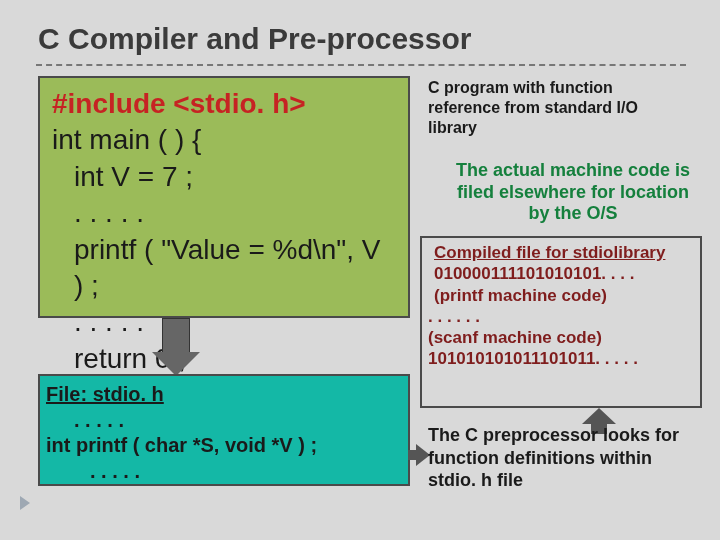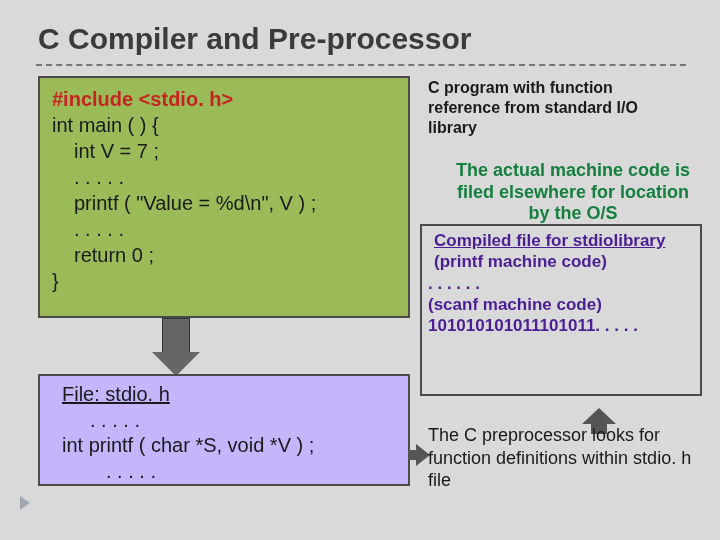--- a/index.html
+++ b/index.html
@@ -34,38 +34,38 @@
   }
   .codebox1 {
     position: absolute;
     left: 38px;
     top: 76px;
     width: 372px;
     height: 242px;
     background: #9bbb59;
     border: 2px solid #4a4a4a;
     padding: 8px 12px;
-    font-size: 20px;
+    font-size: 28px;
     color: #1a1a1a;
     line-height: 1.3;
   }
   .codebox1 .hl { color: #c62323; font-weight: bold; }
   .codebox1 .indent1 { padding-left: 22px; display: block; }
   .codebox2 {
     position: absolute;
     left: 38px;
     top: 374px;
     width: 372px;
     height: 112px;
-    background: #c4b5fd;
+    background: #14b8a6;
     border: 2px solid #4a4a4a;
-    padding: 6px 22px;
+    padding: 6px 6px;
     font-size: 20px;
     color: #1a1a1a;
-    font-weight: normal;
+    font-weight: bold;
     line-height: 1.28;
   }
   .codebox2 .ul { text-decoration: underline; }
   .codebox2 .indent1 { padding-left: 28px; display: block; }
   .codebox2 .indent2 { padding-left: 44px; display: block; }
   .desc1 {
     position: absolute;
     left: 428px;
     top: 78px;
     width: 260px;
@@ -81,41 +81,41 @@
     width: 250px;
     font-size: 18px;
     font-weight: bold;
     color: #15803d;
     line-height: 1.2;
     text-align: center;
   }
   .compiledbox {
     position: absolute;
     left: 420px;
-    top: 224px;
+    top: 236px;
     width: 282px;
     height: 172px;
     background: #d9d9d9;
     border: 2px solid #4a4a4a;
     padding: 4px 6px;
     font-size: 17px;
     font-weight: bold;
-    color: #4c1d95;
+    color: #7f1d1d;
     line-height: 1.25;
   }
   .compiledbox .hdr { text-decoration: underline; display: block; padding-left: 6px;}
   .compiledbox .ln { display:block; padding-left: 6px;}
   .compiledbox .ln0 { display:block; padding-left: 0px;}
   .desc3 {
     position: absolute;
     left: 428px;
     top: 424px;
     width: 270px;
     font-size: 18px;
-    font-weight: normal;
+    font-weight: bold;
     color: #1a1a1a;
     line-height: 1.25;
   }
   .bullet {
     position: absolute;
     left: 20px;
     top: 496px;
     width: 0; height: 0;
     border-top: 7px solid transparent;
     border-bottom: 7px solid transparent;
@@ -218,20 +218,21 @@
     <div class="shaft"></div>
       <div class="head"></div>
   </div>
 
   <div class="desc1">C program with function reference from standard I/O library</div>
 
   <div class="desc2">The actual machine code is filed elsewhere for location by the O/S</div>
 
   <div class="compiledbox">
     <span class="hdr">Compiled file for stdiolibrary</span>
+    <span class="ln">010000111101010101. . . .</span>
     <span class="ln">(printf machine code)</span>
     <span class="ln0">. . . . . .</span>
     <span class="ln0">(scanf machine code)</span>
     <span class="ln0">101010101011101011. . . . .</span>
   </div>
 
   <div class="arrow-up1">
     <div class="head"></div>
       <div class="shaft"></div>
   </div>

